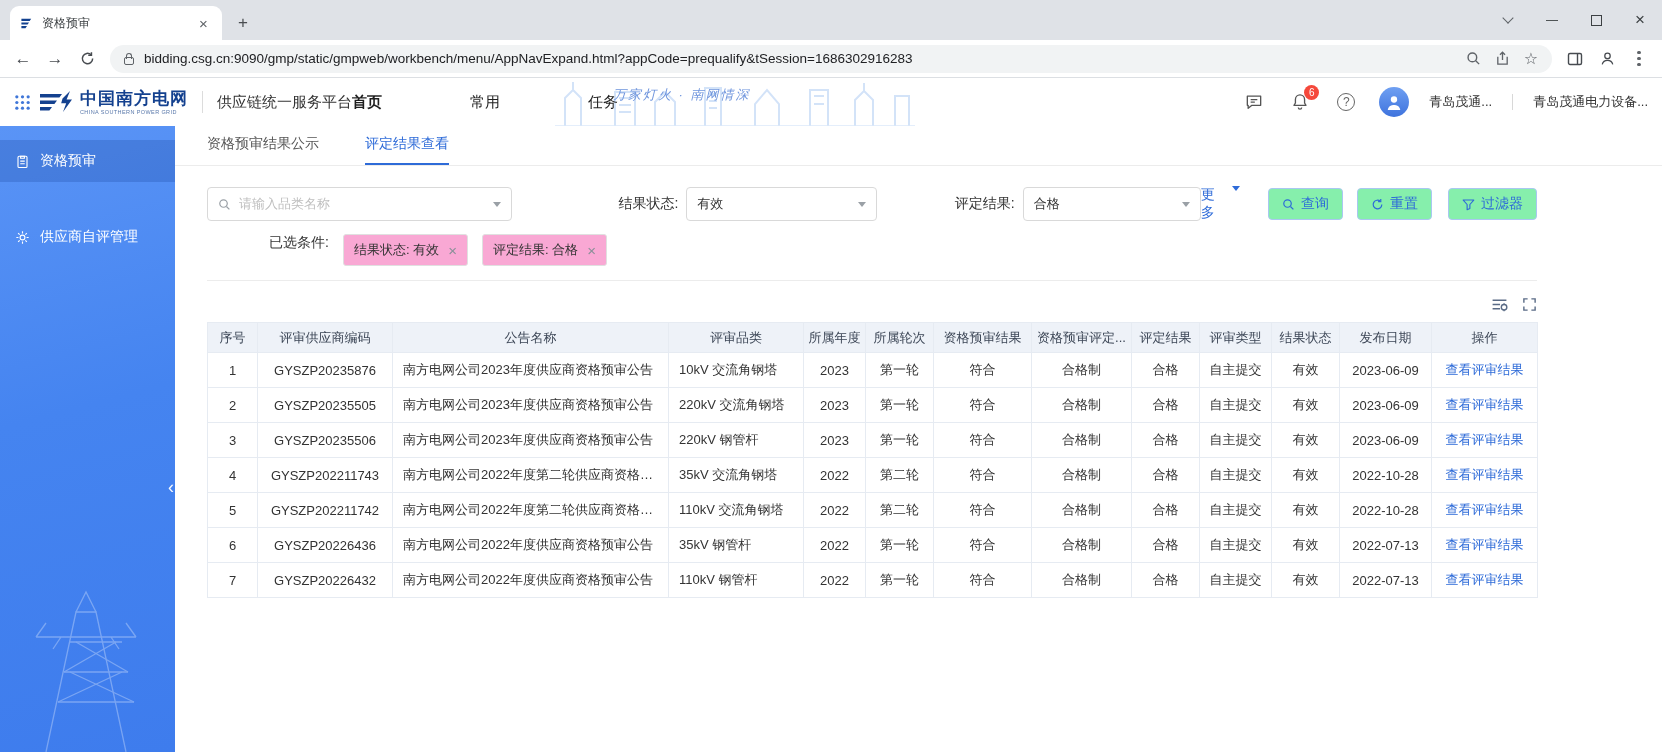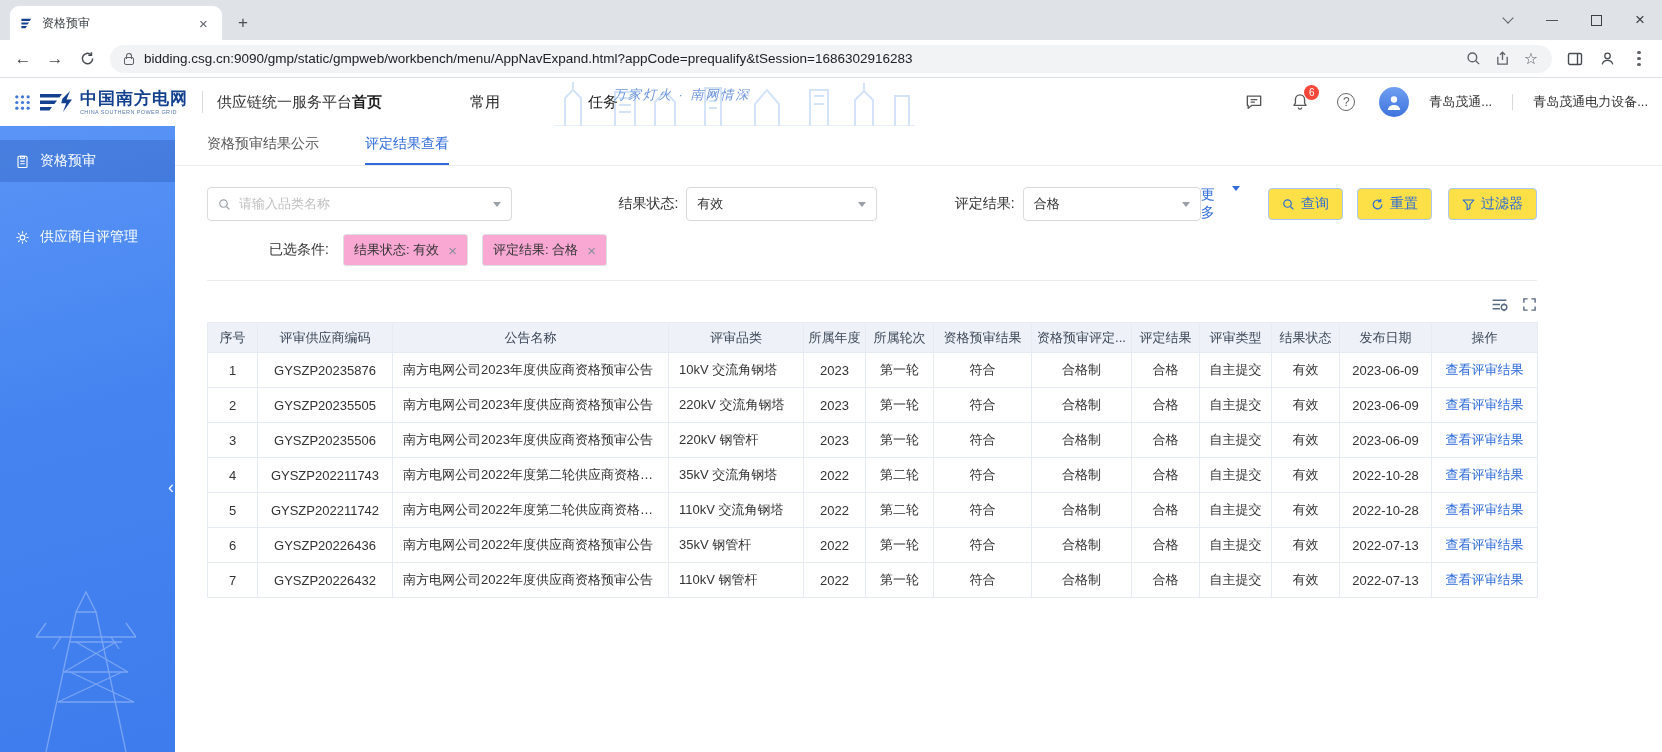--- a/index.html
+++ b/index.html
@@ -77,24 +77,24 @@
   .filterrow{display:flex;align-items:center;margin-top:20px}
   .search-select{width:318px;height:34px;border:1px solid #d9d9d9;border-radius:4px;display:flex;align-items:center;padding:0 10px;gap:8px;cursor:pointer;background:#fff}
   .placeholder{font-size:13px;color:#bfbfbf;flex:1}
   .caret{width:0;height:0;border-left:4.5px solid transparent;border-right:4.5px solid transparent;border-top:5.5px solid #9aa0a6}
   .flabel{font-size:14px;color:#333;white-space:nowrap}
   .ml74{margin-left:106px}.ml78{margin-left:78px}
   .select{height:34px;border:1px solid #d9d9d9;border-radius:4px;display:flex;align-items:center;justify-content:space-between;padding:0 10px;font-size:13px;color:#333;margin-left:8px;cursor:pointer;background:#fff}
   .w198{width:198px}.w185{width:185px}
   .more{margin-left:auto;display:flex;gap:5px;color:#2e6bd8;font-size:14px;cursor:pointer}
   .more .caret{border-top-color:#2e6bd8}
-  .fbtn{height:32px;padding:0 13px;border:1px solid #a9c7f1;background:#fde047;color:#2e6bd8;border-radius:4px;display:flex;align-items:center;gap:6px;font-size:14px;cursor:pointer;white-space:nowrap}
+  .fbtn{height:32px;padding:0 13px;border:1px solid #a9c7f1;background:#86efac;color:#2e6bd8;border-radius:4px;display:flex;align-items:center;gap:6px;font-size:14px;cursor:pointer;white-space:nowrap}
   .mlA{margin-left:28px}.mlB{margin-left:14px}.mlC{margin-left:16px}
 
-  .chipsrow{display:flex;align-items:center;margin-top:12px;padding-left:62px;gap:14px}
+  .chipsrow{display:flex;align-items:flex-start;margin-top:12px;padding-left:62px;gap:14px}
   .chips-label{font-size:14px;color:#333}
   .chip{display:flex;align-items:center;gap:9px;border:1px solid #e0e0e0;border-radius:3px;padding:6px 10px;font-size:13px;color:#333;background:#f9a8d4}
   .chip-x{color:#8a8f98;font-size:13px;cursor:pointer;line-height:1}
   .chip-x::before{content:"×";font-size:15px}
 
   .hdivider{height:1px;background:#ececec;margin-top:14px}
 
   .toolsrow{display:flex;justify-content:flex-end;align-items:center;gap:14px;margin-top:15px}
   .tool-ic{cursor:pointer;display:flex}
 

